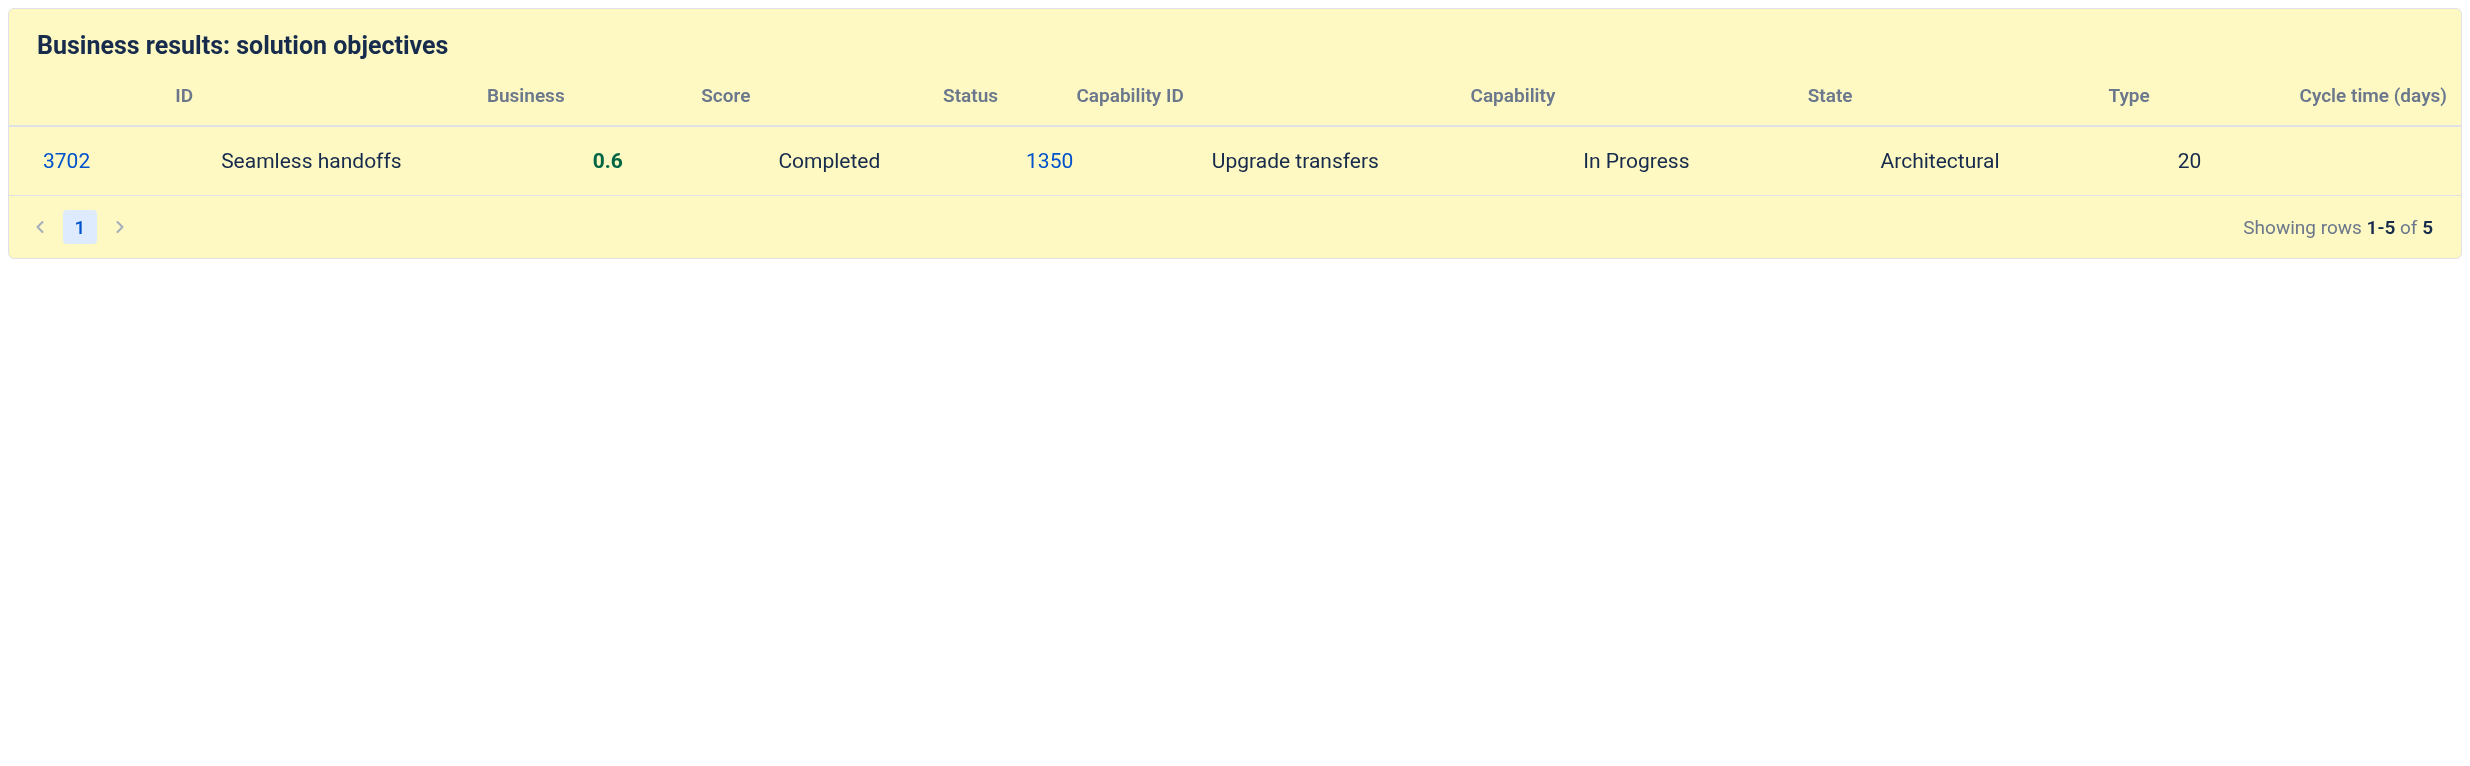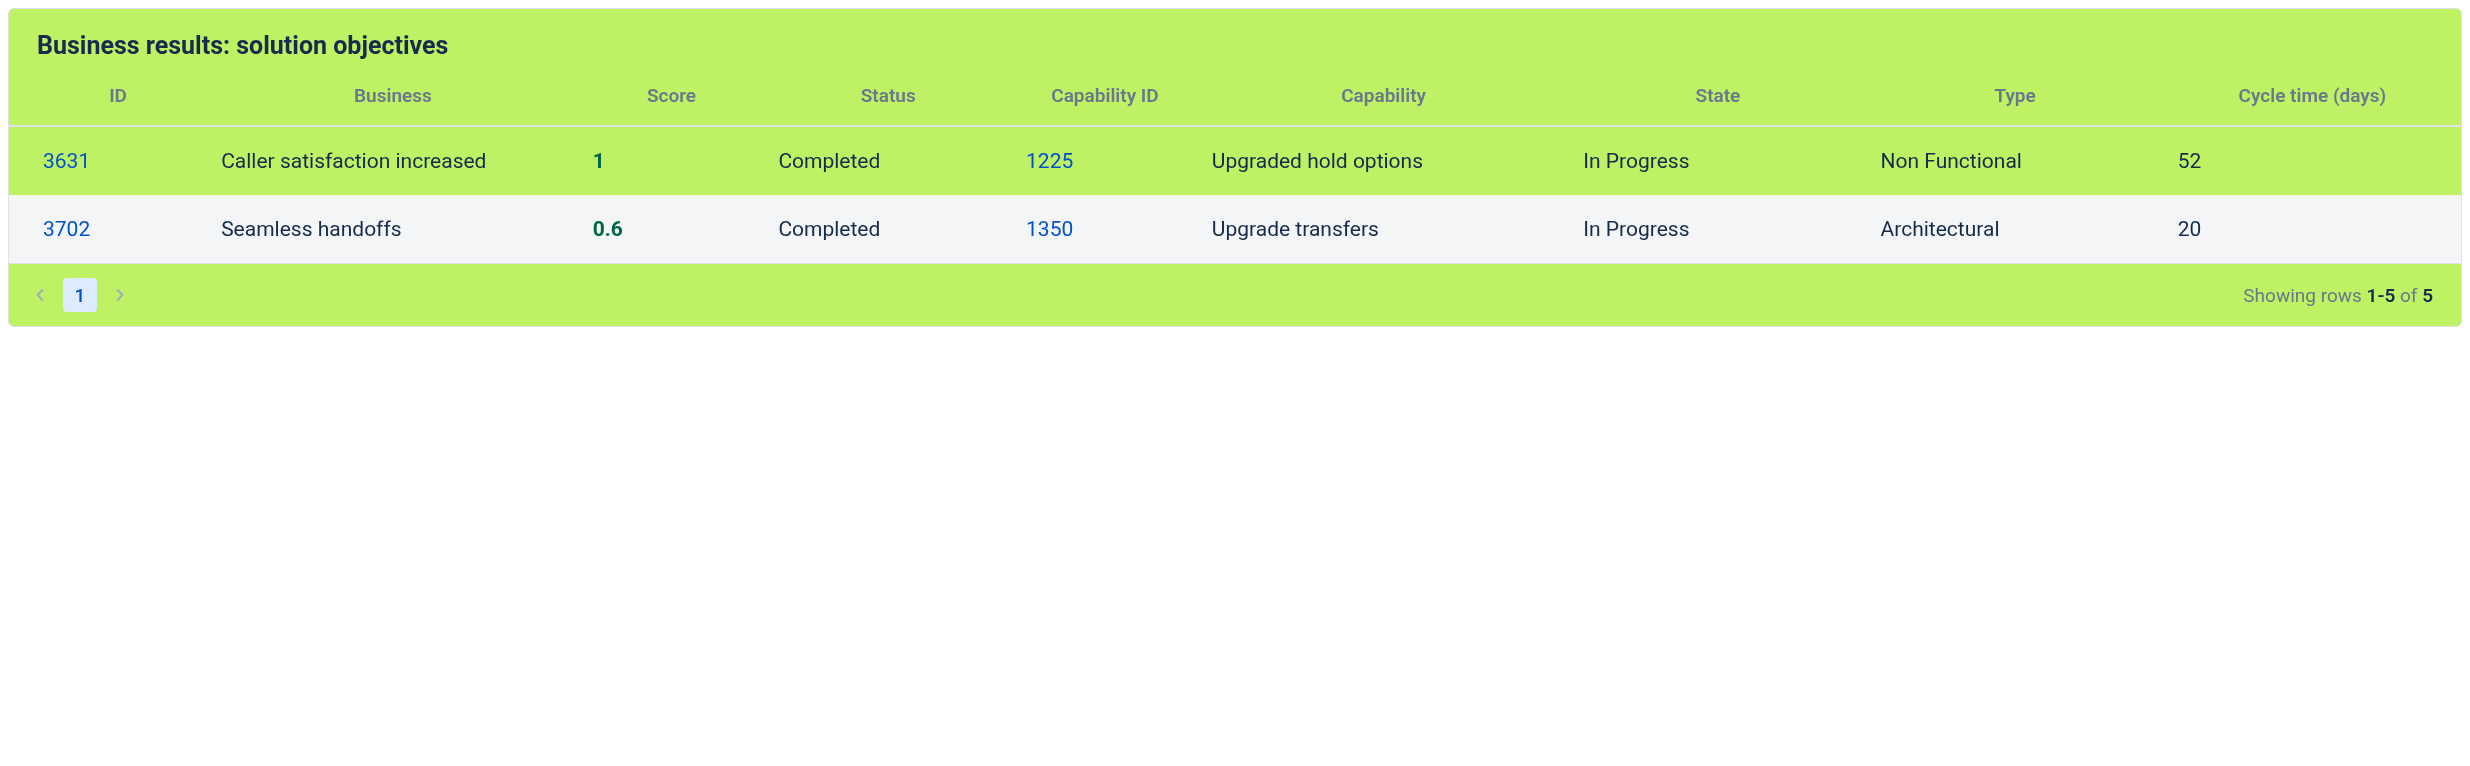--- a/index.html
+++ b/index.html
@@ -9,34 +9,34 @@
     }
     body {
       font-family: -apple-system, BlinkMacSystemFont, "Segoe UI", Roboto, Helvetica, Arial, sans-serif;
       background: #fff;
       padding: 8px;
     }
     .panel {
       border: 1px solid #dfe1e6;
       border-radius: 6px;
       padding: 0;
-      background: #bef264;
+      background: #fef9c3;
     }
     .panel-title {
       font-size: 25px;
       font-weight: 700;
       color: #172b4d;
       padding: 22px 28px 8px 28px;
     }
     table {
       width: 100%;
       border-collapse: collapse;
     }
     thead th {
-      text-align: center;
+      text-align: right;
       font-weight: 600;
       font-size: 19px;
       color: #6b778c;
       padding: 16px 14px 18px 14px;
       border-bottom: 2px solid #dfe1e6;
       vertical-align: top;
     }
     thead th:first-child {
       padding-left: 34px;
     }
@@ -129,31 +129,20 @@
         <th class="col-status">Status</th>
         <th class="col-capid">Capability ID</th>
         <th class="col-cap">Capability</th>
         <th class="col-state">State</th>
         <th class="col-type">Type</th>
         <th class="col-cycle">Cycle time (days)</th>
       </tr>
     </thead>
     <tbody>
       <tr>
-        <td class="link-cell">3631</td>
-        <td>Caller satisfaction increased</td>
-        <td class="score-cell">1</td>
-        <td>Completed</td>
-        <td class="link-cell">1225</td>
-        <td>Upgraded hold options</td>
-        <td>In Progress</td>
-        <td>Non Functional</td>
-        <td>52</td>
-      </tr>
-      <tr>
         <td class="link-cell">3702</td>
         <td>Seamless handoffs</td>
         <td class="score-cell">0.6</td>
         <td>Completed</td>
         <td class="link-cell">1350</td>
         <td>Upgrade transfers</td>
         <td>In Progress</td>
         <td>Architectural</td>
         <td>20</td>
       </tr>

